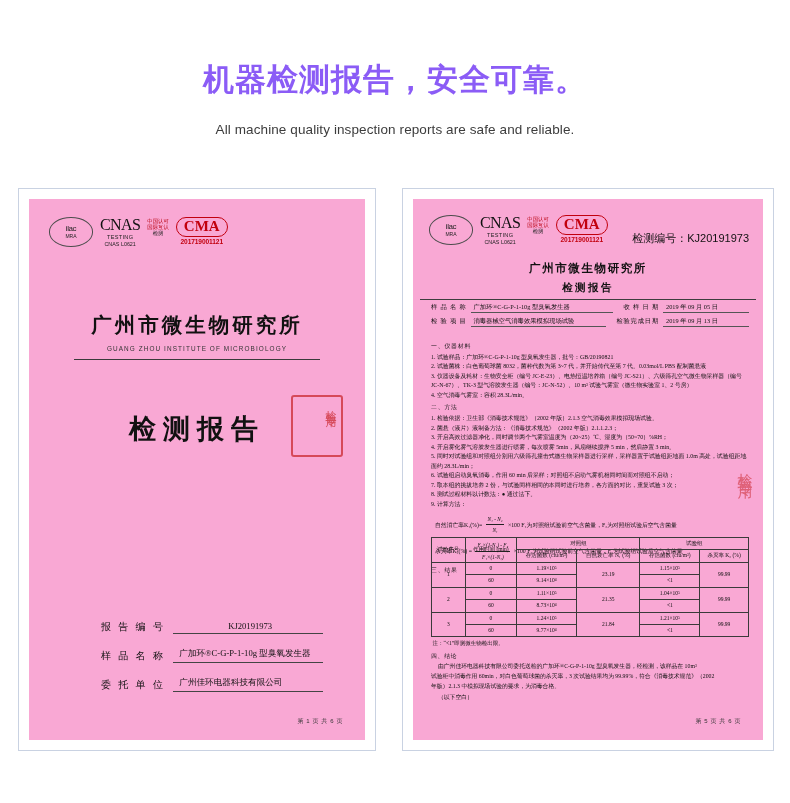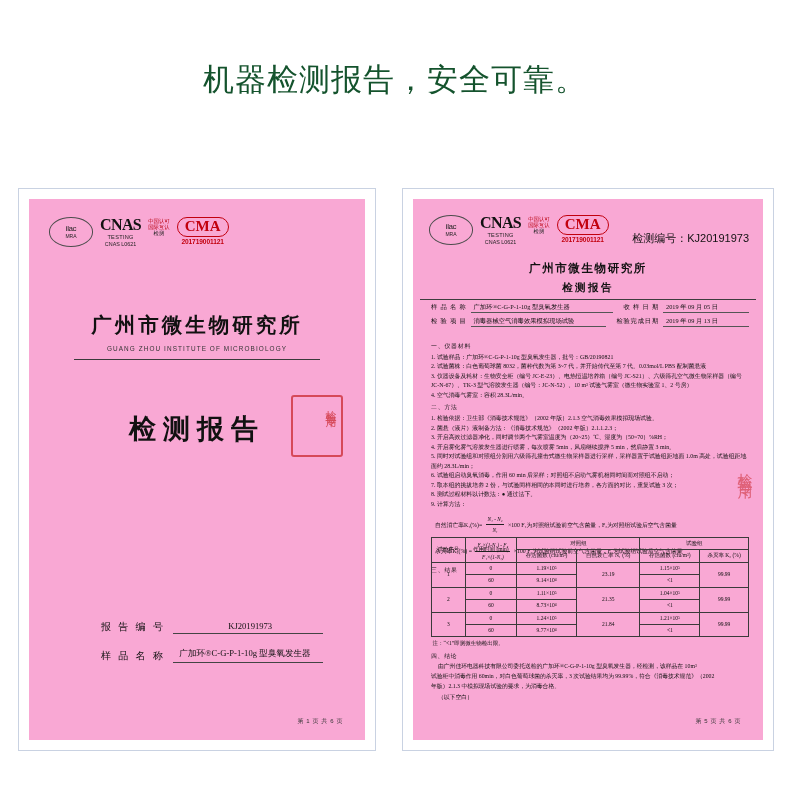--- a/index.html
+++ b/index.html
@@ -19,22 +19,22 @@
   }
 
   
   .heading {
     position: absolute;
     top: 60px; left: 0; width: 790px;
     text-align: center;
   }
   .heading-cn {
     font-size: 31px;
-    font-weight: normal;
-    color: #14532d;
+    font-weight: bold;
+    color: #8b5cf6;
     letter-spacing: 1px;
     line-height: 1.3;
   }
   .heading-en {
     margin-top: 22px;
     font-size: 13.5px;
     color: #3c3c3c;
     letter-spacing: 0.1px;
   }
 
@@ -72,21 +72,21 @@
   }
   .logo-ilac .glyph { font-size: 8px; letter-spacing: -0.4px; }
   .logo-ilac .sub { font-size: 5px; }
 
   .logo-cnas {
     display: flex; flex-direction: column; align-items: center;
     line-height: 1;
   }
   .logo-cnas .word {
     font-family: "Liberation Serif", serif;
-    font-size: 16px; font-weight: bold; color: #111;
+    font-size: 16px; font-weight: normal; color: #111;
     letter-spacing: -0.6px;
   }
   .logo-cnas .testing {
     font-size: 5.6px; color: #222; letter-spacing: 0.3px; margin-top: 2px;
   }
   .logo-cnas .code {
     font-size: 5.4px; color: #222; margin-top: 1px;
   }
 
   .logo-cn3 {
@@ -283,20 +283,21 @@
     background: #ffffff;
   }
 </style>
 </head>
 <body>
 
 <div class="page">
 
   <div class="heading">
     <div class="heading-cn">机器检测报告，安全可靠。</div>
+    <div class="heading-en">All machine quality inspection reports are safe and reliable.</div>
   </div>
 
   <div class="sheet sheet-left">
     <div class="sheet-inner">
 
       <div class="l-logos logo-row">
         <div class="logo-ilac">
           <span class="glyph">ilac</span>
           <span class="sub">MRA</span>
         </div>
@@ -331,20 +332,24 @@
       <div class="stamp-left">检验专用</div>
 
       <div class="l-fields">
         <div class="l-field">
           <span class="lbl">报 告 编 号</span>
           <span class="val center">KJ20191973</span>
         </div>
         <div class="l-field">
           <span class="lbl">样 品 名 称</span>
           <span class="val">广加环®C-G-P-1-10g 型臭氧发生器</span>
+        </div>
+        <div class="l-field">
+          <span class="lbl">委 托 单 位</span>
+          <span class="val">广州佳环电器科技有限公司</span>
         </div>
       </div>
 
       <div class="page-foot">第 1 页 共 6 页</div>
     </div>
   </div>
 
   <div class="sheet sheet-right">
     <div class="sheet-inner">
 

